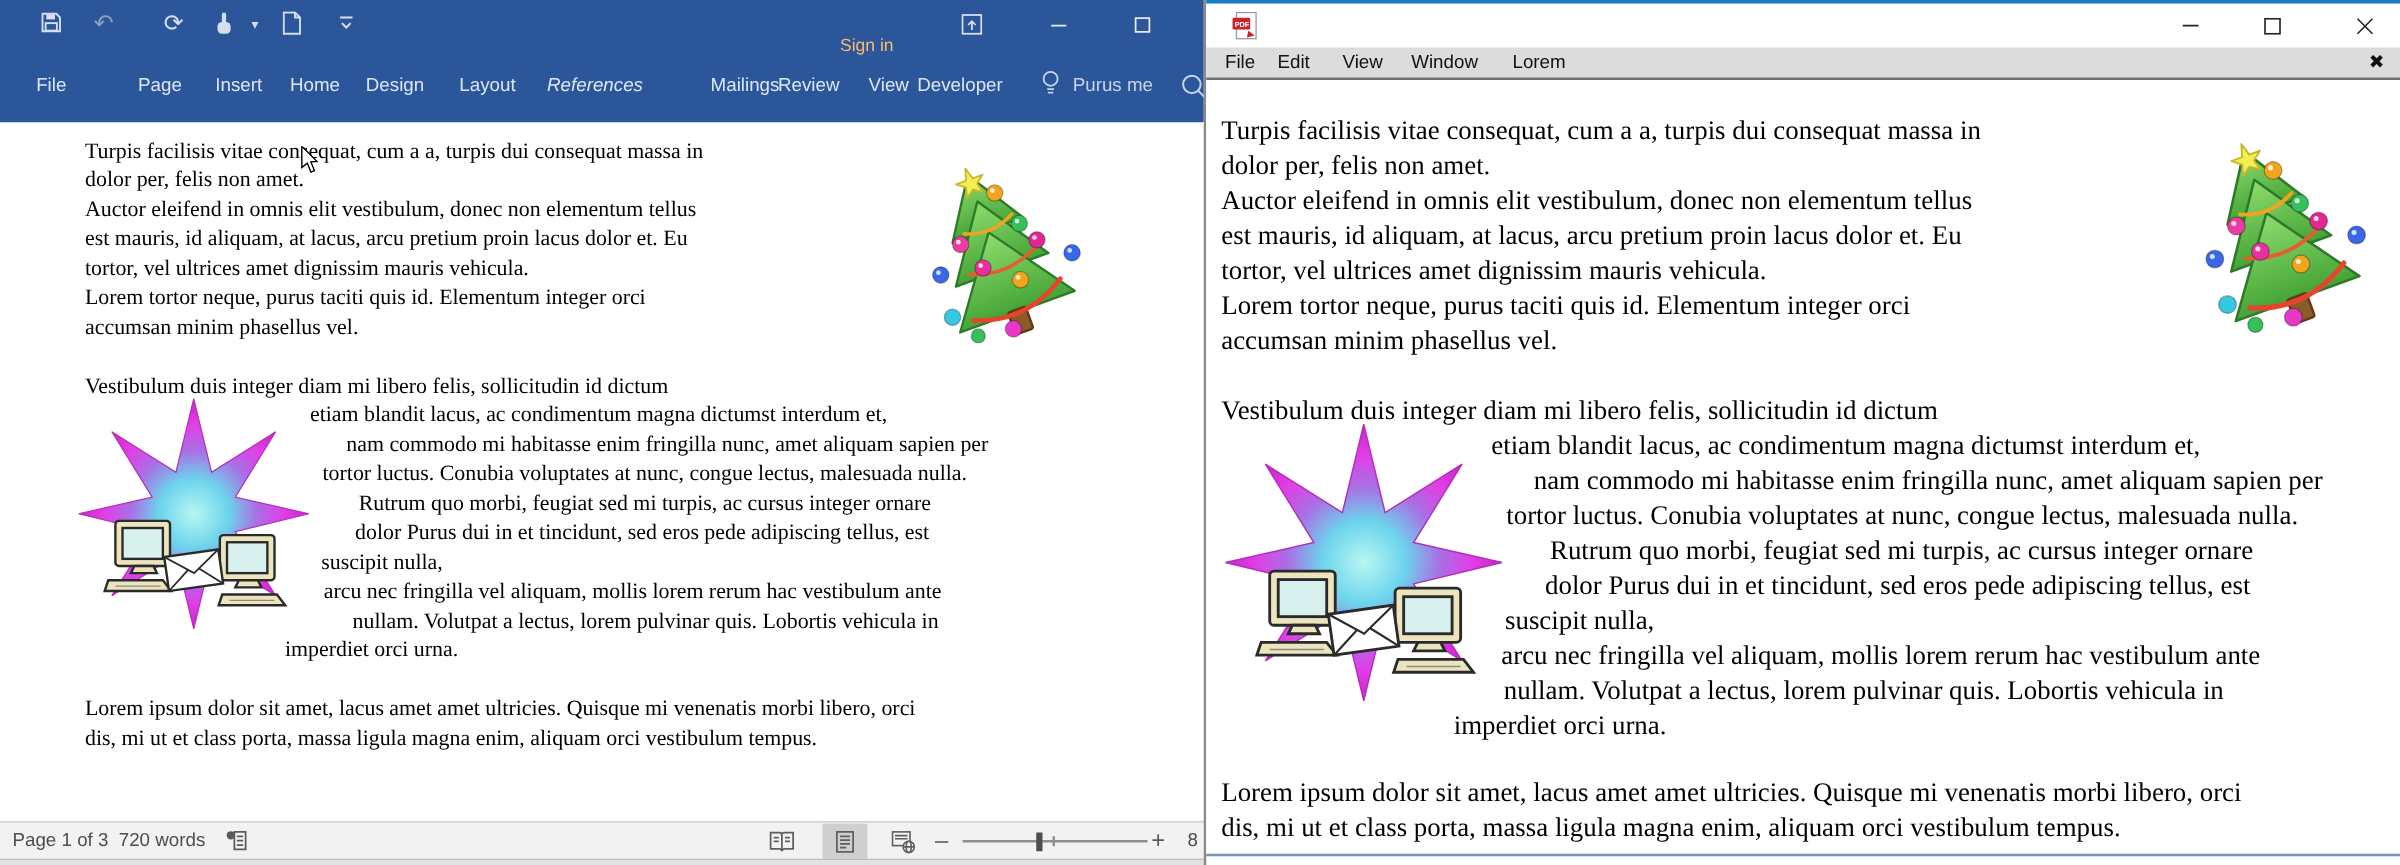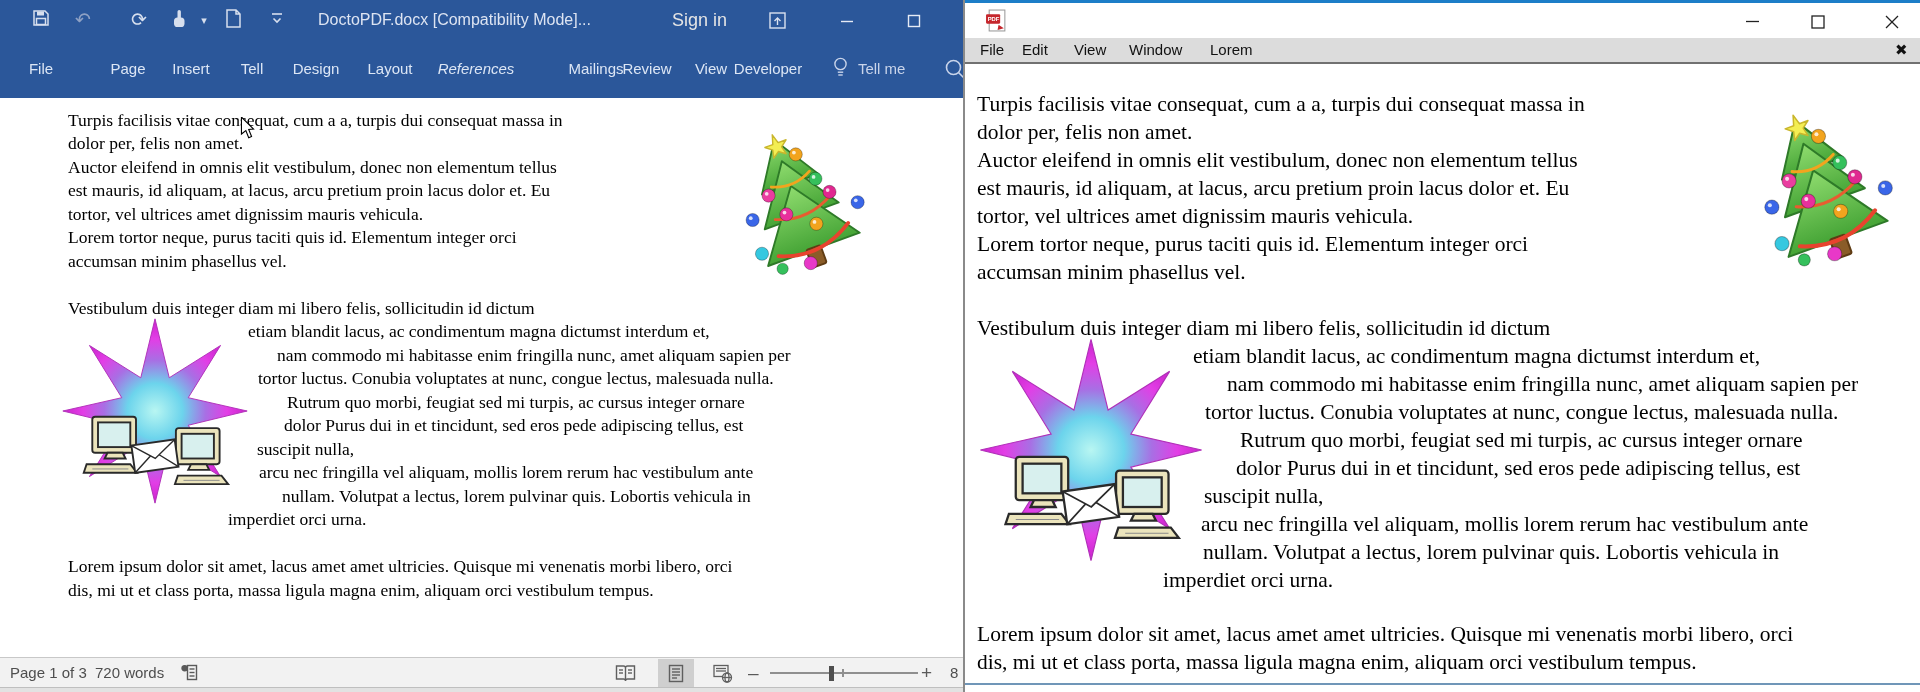--- a/index.html
+++ b/index.html
@@ -7,21 +7,21 @@
          font-family:"Liberation Sans","DejaVu Sans",sans-serif;}
   
   .word-window{position:absolute;left:0;top:0;width:975px;height:692px;background:#ffffff;z-index:1;}
   .w-ribbon{position:absolute;left:0;top:0;width:975px;height:98px;background:#2b579a;}
   .w-qat{position:absolute;left:0;top:0;height:40px;}
   .qat-ic{position:absolute;top:9px;width:22px;height:22px;color:#d7dfee;text-align:center;}
   .qat-ic svg{display:block;margin:0 auto;}
   .glyph{font-size:19px;line-height:22px;color:#d7dfee;}
   .dim{color:#8ea1c4;}
   .w-title{position:absolute;left:318px;top:0;height:40px;line-height:40px;font-size:16px;color:#dde4f2;white-space:nowrap;}
-  .w-signin{position:absolute;left:672px;top:0;height:40px;line-height:40px;font-size:18px;color:#e5e5e5;}
+  .w-signin{position:absolute;left:672px;top:16px;height:40px;line-height:40px;font-size:14px;color:#fdba74;}
   .w-winctl{position:absolute;top:0;height:40px;width:40px;text-align:center;line-height:40px;color:#e6ebf5;}
   .w-tabs{position:absolute;left:0;top:52px;width:975px;height:34px;}
   .wtab{position:absolute;top:0;height:34px;line-height:34px;transform:translateX(-50%);
         font-size:15px;color:#dce6f5;white-space:nowrap;cursor:default;}
   .w-tellme{position:absolute;left:833px;top:52px;height:34px;line-height:34px;font-size:15px;color:#c9d4ea;}
   .w-tellme svg{vertical-align:-4px;margin-right:6px;}
   .w-search-partial{position:absolute;left:944px;top:58px;}
   
   .w-doc{position:absolute;left:0;top:98px;width:975px;height:559px;background:#fff;}
   .doc-line{position:absolute;white-space:nowrap;color:#000;
@@ -162,21 +162,20 @@
         <span class="qat-ic" style="left:266px">
           <svg width="16" height="18" viewBox="0 0 16 18">
               <g stroke="#d7dfee" stroke-width="1.6" fill="none">
           <line x1="3" y1="5" x2="13" y2="5"></line>
                 <path d="M4.5,9.5 l3.5,3.5 l3.5,-3.5"></path>
               </g>
             </svg>
           </span>
       </div>
 
-      <span class="w-title">DoctoPDF.docx [Compatibility Mode]...</span>
       <span class="w-signin">Sign in</span>
 
       <span class="w-winctl" style="left:757px">
         <svg width="17" height="17" viewBox="0 0 17 17" style="vertical-align:middle">
             <g stroke="#dbe2f0" stroke-width="1.4" fill="none">
         <rect x="1" y="1" width="15" height="15"></rect>
               <path d="M5.5,9 l3,-3 l3,3"></path>
               <line x1="8.5" y1="6.5" x2="8.5" y2="13"></line>
             </g>
           </svg></span>
@@ -187,39 +186,39 @@
       <span class="w-winctl" style="left:894px">
         <svg width="14" height="14" viewBox="0 0 14 14" style="vertical-align:middle">
             <rect x="1.5" y="1.5" width="11" height="11" fill="none" stroke="#e6ebf5" stroke-width="1.4"></rect>
           </svg></span>
 
       <div class="w-tabs">
 
       <div class="wtab" style="left: 41px;">File</div>
           <div class="wtab" style="left: 128px;">Page</div>
           <div class="wtab" style="left: 191px;">Insert</div>
-          <div class="wtab" style="left: 252px;">Tell</div>
+          <div class="wtab" style="left: 252px;">Home</div>
           <div class="wtab" style="left: 316px;">Design</div>
           <div class="wtab" style="left: 390px;">Layout</div>
           <div class="wtab" style="left: 476px; font-style: italic;">References</div>
           <div class="wtab" style="left: 596px;">Mailings</div>
           <div class="wtab" style="left: 647px;">Review</div>
           <div class="wtab" style="left: 711px;">View</div>
           <div class="wtab" style="left: 768px;">Developer</div>
         </div>
 
       <div class="w-tellme">
         <svg width="15" height="21" viewBox="0 0 15 21">
           <g fill="none" stroke="#c9d4ea" stroke-width="1.4">
           <circle cx="7.5" cy="7" r="5.6"></circle>
               <line x1="4.8" y1="15.2" x2="10.2" y2="15.2"></line>
           <line x1="5.3" y1="18" x2="9.7" y2="18"></line>
             </g>
           </svg>
-        <span>Tell me</span>
+        <span>Purus me</span>
       </div>
 
       <span class="w-search-partial">
         <svg width="22" height="22" viewBox="0 0 22 22">
             <g fill="none" stroke="#c9d4ea" stroke-width="1.6">
         <circle cx="9.5" cy="9.5" r="7"></circle>
               <line x1="14.5" y1="14.5" x2="20" y2="20"></line>
             </g>
           </svg></span>
     </div>

